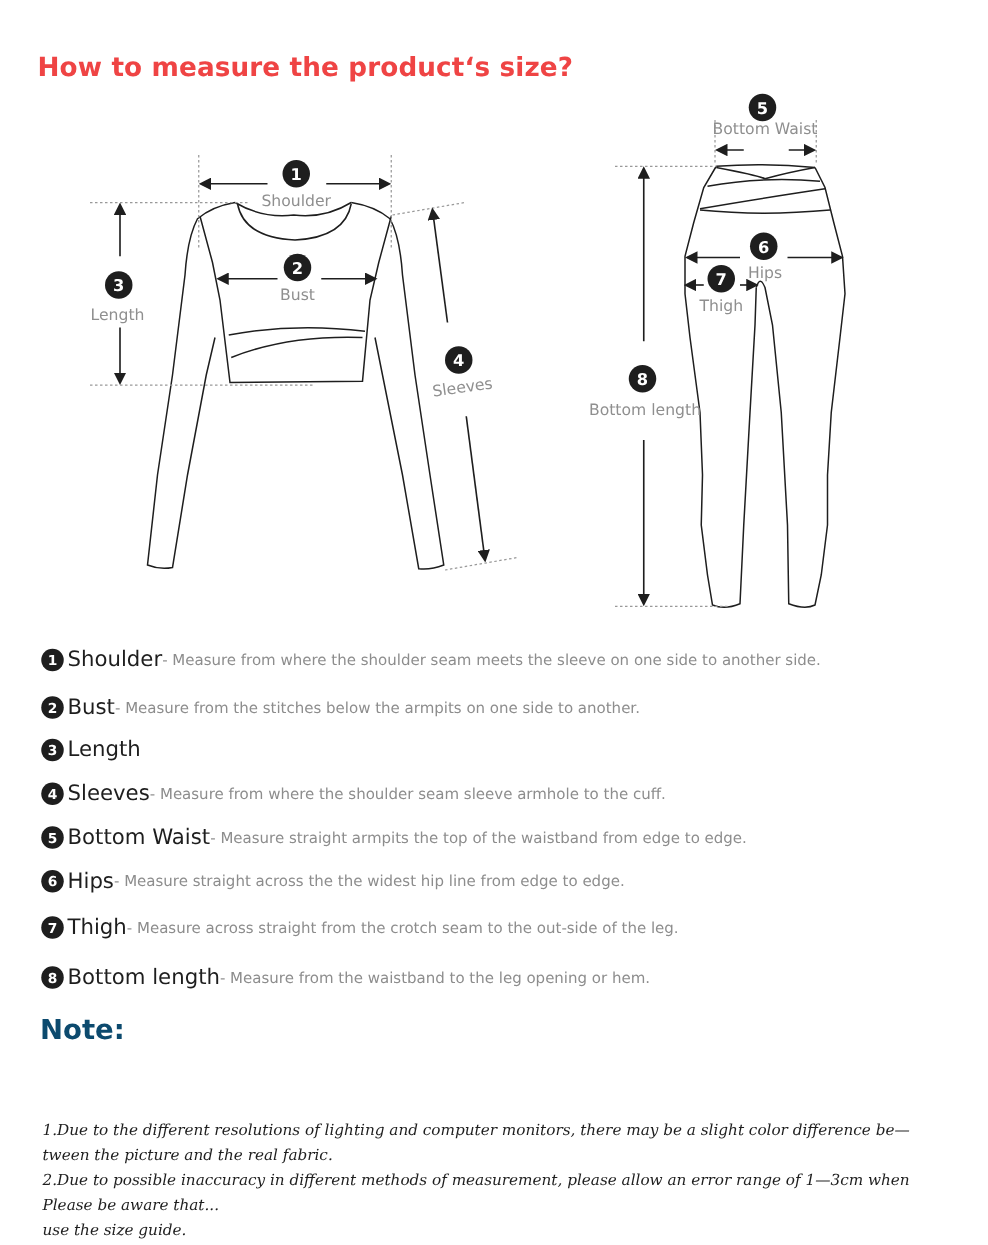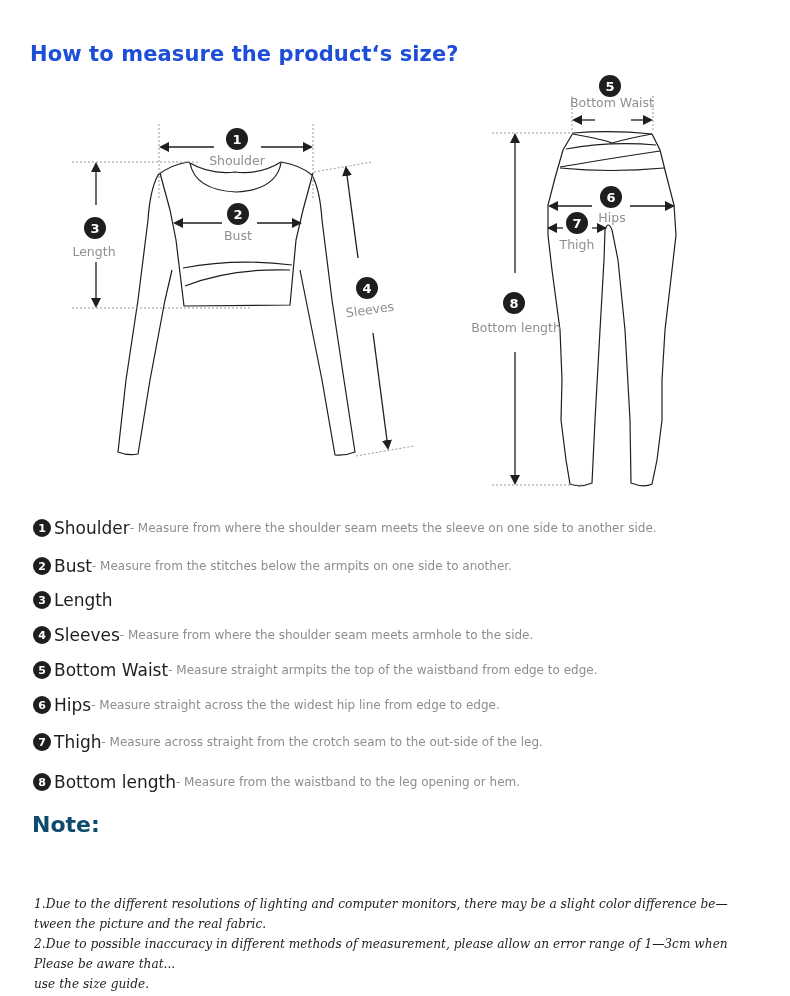--- a/index.html
+++ b/index.html
@@ -1,17 +1,17 @@
 <!DOCTYPE html>
 <html><head>
 <meta charset="utf-8">
 <style>
   html, body { margin:0; padding:0; background:#ffffff; }
   body { width:790px; height:996px; position:relative; overflow:hidden; font-family:"DejaVu Sans", sans-serif; color:#222; }
-  .title { position:absolute; left:30px; top:42px; font-size:21px; font-weight:bold; color:#1d4ed8; letter-spacing:0.1px; }
+  .title { position:absolute; left:30px; top:42px; font-size:21px; font-weight:bold; color:#ef4444; letter-spacing:0.1px; }
   svg.diagram { position:absolute; left:0; top:70px; }
   .lbl { font-family:"DejaVu Sans", sans-serif; fill:#8f8f8f; font-size:12.5px; }
   .numtxt { font-family:"DejaVu Sans", sans-serif; fill:#fff; font-size:13px; font-weight:bold; }
   .defs { position:absolute; left:33px; top:515px; width:750px; }
   .def-row { position:absolute; left:0; white-space:nowrap; display:flex; align-items:center; }
   .badge { width:18px; height:18px; border-radius:50%; background:#1e1e1e; color:#fff; font-size:11px; font-weight:bold; display:inline-flex; align-items:center; justify-content:center; margin-right:3px; }
   .term { font-size:17px; color:#1e1e1e; }
   .desc { font-size:12px; color:#8d8d8d; }
   .note-title { position:absolute; left:32px; top:812px; font-size:22px; font-weight:bold; color:#0c4a6e; }
   .note-body { position:absolute; left:34px; top:854px; width:740px; font-family:"DejaVu Serif", serif; font-style:italic; font-size:12.2px; line-height:20px; color:#1e1e1e;margin-top:40px; }
@@ -142,21 +142,21 @@
     <span class="term">Bust</span>
     <span class="desc">- Measure from the stitches below the armpits on one side to another.</span>
   </div>
   <div class="def-row" style="top:75px">
     <span class="badge">3</span>
     <span class="term">Length</span>
   </div>
   <div class="def-row" style="top:110px">
     <span class="badge">4</span>
     <span class="term">Sleeves</span>
-    <span class="desc">- Measure from where the shoulder seam meets armhole to the side.</span>
+    <span class="desc">- Measure from where the shoulder seam sleeve armhole to the cuff.</span>
   </div>
   <div class="def-row" style="top:145px">
     <span class="badge">5</span>
     <span class="term">Bottom Waist</span>
     <span class="desc">- Measure straight armpits the top of the waistband from edge to edge.</span>
   </div>
   <div class="def-row" style="top:180px">
     <span class="badge">6</span>
     <span class="term">Hips</span>
     <span class="desc">- Measure straight across the the widest hip line from edge to edge.</span>

